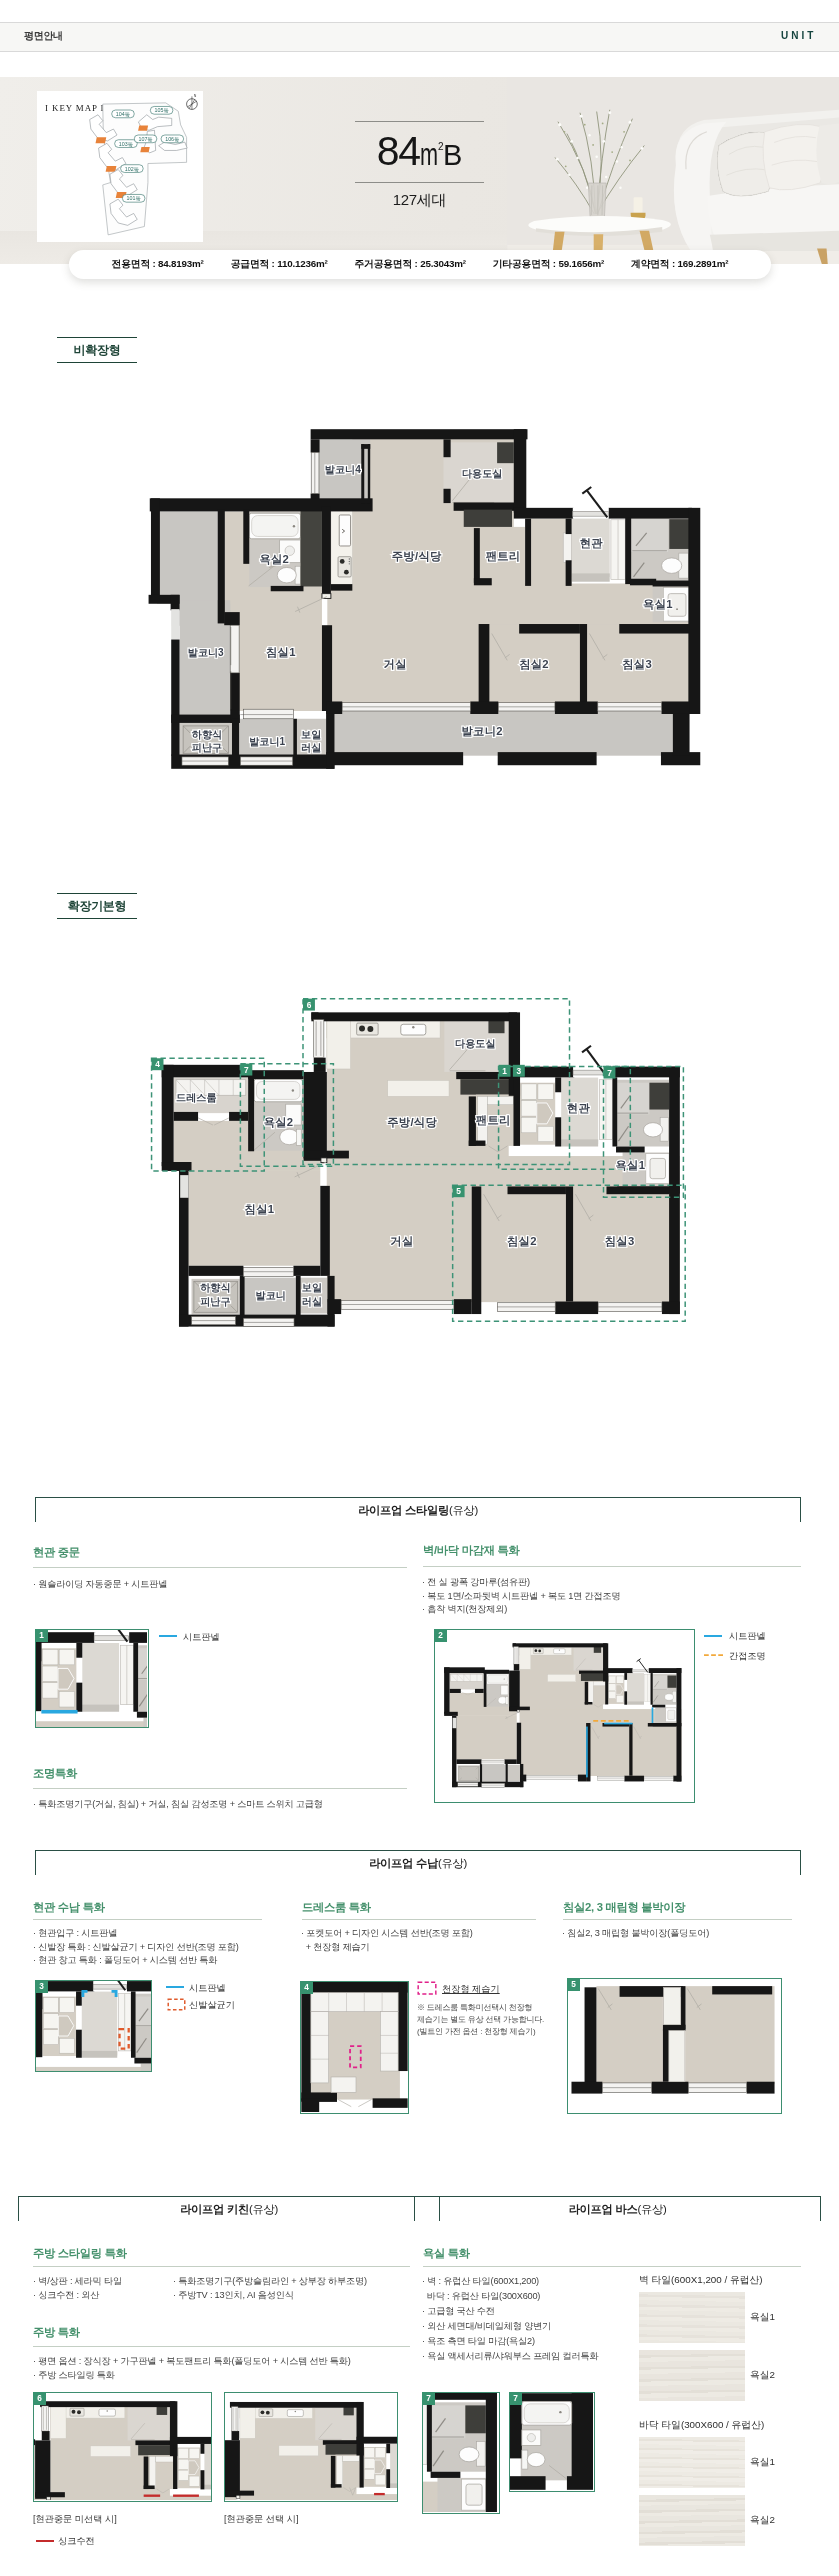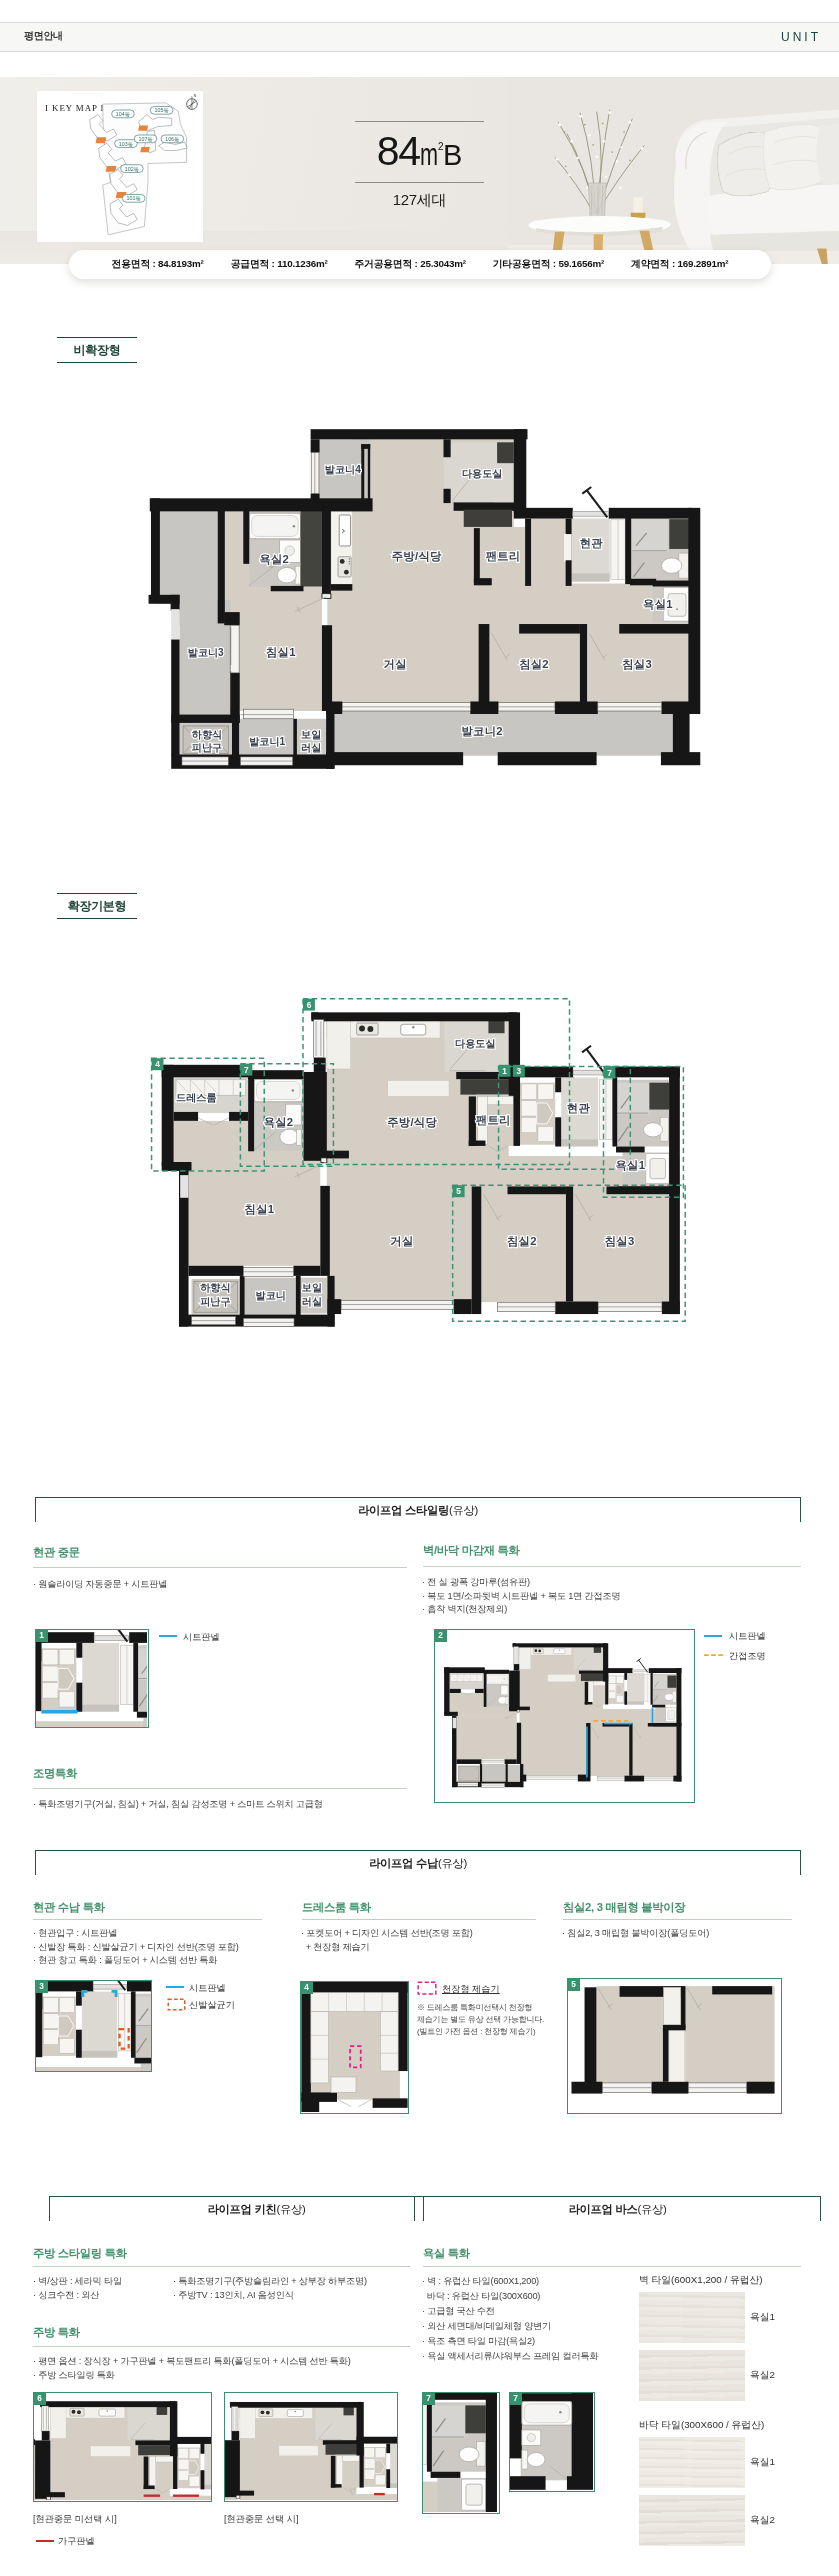--- a/index.html
+++ b/index.html
@@ -18,21 +18,21 @@
   .gtagt{fill:#fff;font-size:14px;font-weight:bold;}
 </style>
 </head>
 <body>
 <div id="page">
 
   <div class="abs" style="left:0;top:21.5px;width:839px;height:28px;background:#f7f7f5;border-top:0.6px solid #d9d9d9;border-bottom:0.6px solid #d9d9d9;"></div>
 
   <div class="abs" style="left:24px;top:29px;font-size:10px;font-weight:bold;color:#3a3a3a;letter-spacing:-0.3px;">평면안내</div>
 
-  <div class="abs" style="left:757px;top:30px;font-size:12px;font-weight:normal;color:#15443e;letter-spacing:3px;padding-left:24px;">UNIT</div>
+  <div class="abs" style="left:757px;top:30px;font-size:10px;font-weight:bold;color:#15443e;letter-spacing:3px;padding-left:24px;">UNIT</div>
 
   <div class="abs" style="left:0;top:77px;width:839px;height:187px;background:linear-gradient(100deg,#f0eeea 0%,#eae7e2 55%,#e7e4df 100%);overflow:hidden;">
 
     <div class="abs" style="left:0;top:154px;width:839px;height:33px;background:linear-gradient(180deg,#e9e6e1,#eeebe6);"></div>
 
     <svg class="abs" style="left:507px;top:0;" width="333" height="187" viewBox="0 0 558 314">
 
       <rect x="0" y="0" width="558" height="314" fill="#e9e6e2"></rect>
       <rect x="0" y="282" width="558" height="32" fill="#f0ede8"></rect>
 
@@ -882,21 +882,21 @@
       <rect x="57" y="175" width="83" height="16" fill="#f4f3f1" stroke="#55534e" stroke-width="1"></rect>
       <rect x="202" y="175" width="98" height="16" fill="#f4f3f1" stroke="#55534e" stroke-width="1"></rect>
       <path d="M 57 183 h 83 M 202 183 h 98" stroke="#55534e" stroke-width="0.8"></path>
     </svg>
   </div>
   <svg class="abs" style="left:567px;top:1978px;" width="13" height="13" viewBox="0 0 22 22">
       <rect width="22" height="22" class="gtag"></rect>
       <text x="11" y="16" text-anchor="middle" class="gtagt">5</text>
     </svg>
 
-  <div class="titlebox" style="left:49px;top:2196px;width:375px;padding-left:20px;">
+  <div class="titlebox" style="left:18px;top:2196px;width:422px;">
     <div class="titletext">라이프업 키친<span class="norm">(유상)</span></div>
   </div>
 
   <div class="titlebox" style="left:414px;top:2196px;width:407px;">
     <div class="titletext">라이프업 바스<span class="norm">(유상)</span></div>
   </div>
 
   <div class="abs sechead" style="left:33px;top:2246px;text-align:right;">주방 스타일링 특화</div>
   <div class="under" style="left:33px;top:2266px;width:377px;"></div>
 
@@ -929,21 +929,21 @@
       <rect x="900" y="1937" width="28" height="6" fill="#c42b2b"></rect>
       <path d="M 836 1923 l 8 20 l 8 -20" stroke="#b5b1aa" stroke-width="1.5" fill="none"></path>
     </svg>
   </div>
 
   <div class="abs" style="left:33px;top:2513px;font-size:9.2px;color:#333;">[현관중문 미선택 시]</div>
 
   <div class="abs" style="left:224px;top:2513px;font-size:9.2px;color:#333;">[현관중문 선택 시]</div>
 
   <div class="abs" style="left:36px;top:2540px;width:18px;height:1.8px;background:#c42b2b;"></div>
-  <div class="abs" style="left:58px;top:2535px;font-size:9.2px;color:#333;">가구판넬</div>
+  <div class="abs" style="left:58px;top:2535px;font-size:9.2px;color:#333;">싱크수전</div>
 
   <div class="abs sechead" style="left:423px;top:2246px;">욕실 특화</div>
   <div class="under" style="left:423px;top:2266px;width:378px;"></div>
 
   <div class="abs bullet" style="left:422px;top:2274px;line-height:15px;">· 벽 : 유럽산 타일(600X1,200)<br><span style="margin-left:4.8px;">바닥 : 유럽산 타일(300X600)</span><br>· 고급형 국산 수전<br>· 외산 세면대/비데일체형 양변기<br>· 욕조 측면 타일 마감(욕실2)<br>· 욕실 액세서리류/샤워부스 프레임 컬러특화</div>
 
   <div class="abs" style="left:639px;top:2274px;font-size:9.8px;color:#2e2e2e;">벽 타일(600X1,200 / 유럽산)</div>
 
   <div class="abs" style="left:639px;top:2292px;width:106px;height:51px;background:repeating-linear-gradient(181deg,#ebe8e1 0 4.2px,#e6e2db 4.2px 6.6px,#eeebe4 6.6px 10px);"></div>
   <div class="abs" style="left:750px;top:2311px;font-size:9.8px;color:#2e2e2e;">욕실1</div>

